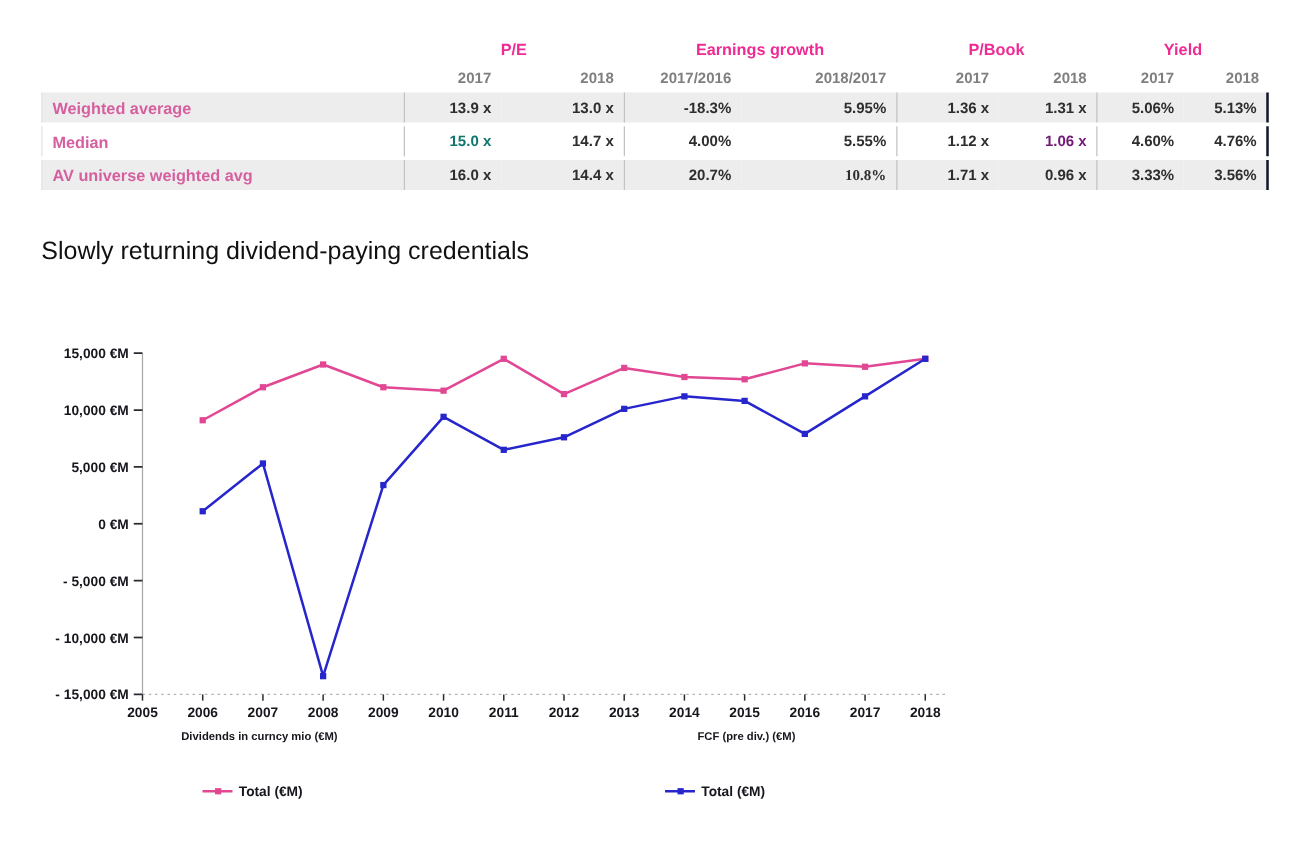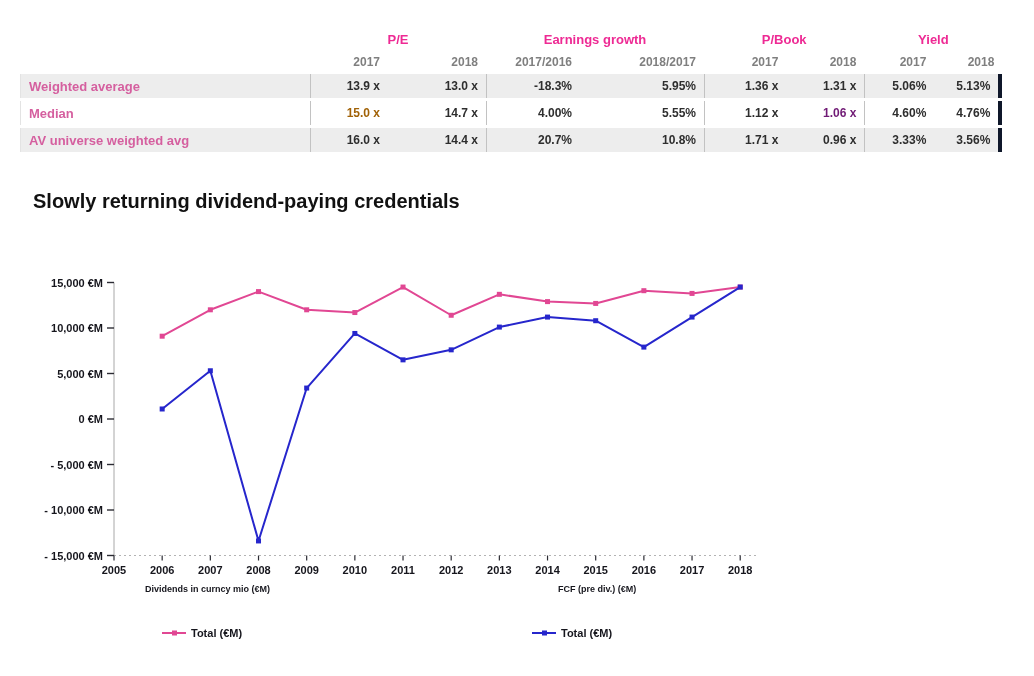--- a/index.html
+++ b/index.html
@@ -2,39 +2,39 @@
 <html><head>
 <meta charset="utf-8">
 <style>
   html,body{margin:0;padding:0;background:#fff;}
   .page{
     position:relative;width:1034px;height:676px;background:#ffffff;overflow:hidden;
     font-family:"Liberation Sans","DejaVu Sans",sans-serif;
   }
   
   table.val-table{
-    position:absolute;left:20px;top:26px;
+    position:absolute;left:33px;top:26px;
     border-collapse:separate;border-spacing:0 3px;
     table-layout:fixed;font-family:"Liberation Sans",sans-serif;
   }
   table.val-table th, table.val-table td{padding:0 8px;white-space:nowrap;overflow:hidden;}
   th.group{font-size:13px;font-weight:bold;text-align:center;height:20px;}
   th.corner{background:transparent;}
   th.sub{font-size:12px;font-weight:bold;text-align:right;height:19px;padding-right:14px;}
   td.rowlabel{font-size:13px;font-weight:bold;text-align:left;height:24px;padding-left:6px;}
   td.val{font-size:12px;font-weight:bold;text-align:right;height:24px;}
   tbody tr:nth-child(odd) td{background:#ededed;}
   tbody tr:nth-child(even) td{background:#ffffff;}
   tbody td.div-left{border-left:1px solid #c2c2c2;}
-  tbody td.div-right{border-right:4px solid #0f172a;}
+  tbody td.div-right{border-right:2px solid #0f172a;}
   tbody td.rowlabel{border-left:1px solid #e3e3e3;}
   
   .heading{
     position:absolute;left:33px;top:190px;margin:0;
-    font-size:20px;font-weight:bold;color:#111111;letter-spacing:0;
+    font-size:20px;font-weight:normal;color:#111111;letter-spacing:0;
   }
   
   svg#chart{position:absolute;left:0;top:255px;}
   svg#chart text{font-family:"Liberation Sans","DejaVu Sans",sans-serif;}
 </style>
 </head>
 <body>
 
 <div class="page">
 
@@ -77,35 +77,35 @@
           <td class="val" style="color: rgb(46, 46, 46);">13.0 x</td>
           <td class="val div-left" style="color: rgb(46, 46, 46);">-18.3%</td>
           <td class="val" style="color: rgb(46, 46, 46);">5.95%</td>
           <td class="val div-left" style="color: rgb(46, 46, 46);">1.36 x</td>
           <td class="val" style="color: rgb(46, 46, 46); margin-top: 48px;">1.31 x</td>
           <td class="val div-left" style="color: rgb(46, 46, 46);">5.06%</td>
           <td class="val div-right" style="color: rgb(46, 46, 46);">5.13%</td>
         </tr>
         <tr>
           <td class="rowlabel" style="color: rgb(213, 95, 159);">Median</td>
-          <td class="val div-left" style="color: #a16207; padding-left: 20px;">15.0 x</td>
+          <td class="val div-left" style="color: #0f766e; padding-left: 20px;">15.0 x</td>
           <td class="val" style="color: rgb(46, 46, 46);">14.7 x</td>
           <td class="val div-left" style="color: rgb(46, 46, 46);">4.00%</td>
           <td class="val" style="color: rgb(46, 46, 46);">5.55%</td>
           <td class="val div-left" style="color: rgb(46, 46, 46);">1.12 x</td>
           <td class="val" style="color: #701a75;">1.06 x</td>
           <td class="val div-left" style="color: rgb(46, 46, 46);">4.60%</td>
           <td class="val div-right" style="color: rgb(46, 46, 46);">4.76%</td>
         </tr>
         <tr>
           <td class="rowlabel" style="color: rgb(213, 95, 159);">AV universe weighted avg</td>
           <td class="val div-left" style="color: rgb(46, 46, 46);">16.0 x</td>
           <td class="val" style="color: rgb(46, 46, 46);">14.4 x</td>
           <td class="val div-left" style="color: rgb(46, 46, 46);">20.7%</td>
-          <td class="val" style="color: rgb(46, 46, 46);">10.8%</td>
+          <td class="val" style="color: rgb(46, 46, 46); font-family: Liberation Serif, serif;">10.8%</td>
           <td class="val div-left" style="color: rgb(46, 46, 46); padding-left: 40px;">1.71 x</td>
           <td class="val" style="color: rgb(46, 46, 46);">0.96 x</td>
           <td class="val div-left" style="color: rgb(46, 46, 46);">3.33%</td>
           <td class="val div-right" style="color: rgb(46, 46, 46);">3.56%</td>
         </tr>
       </tbody>
   </table>
 
   <h1 class="heading">Slowly returning dividend-paying credentials</h1>
 

